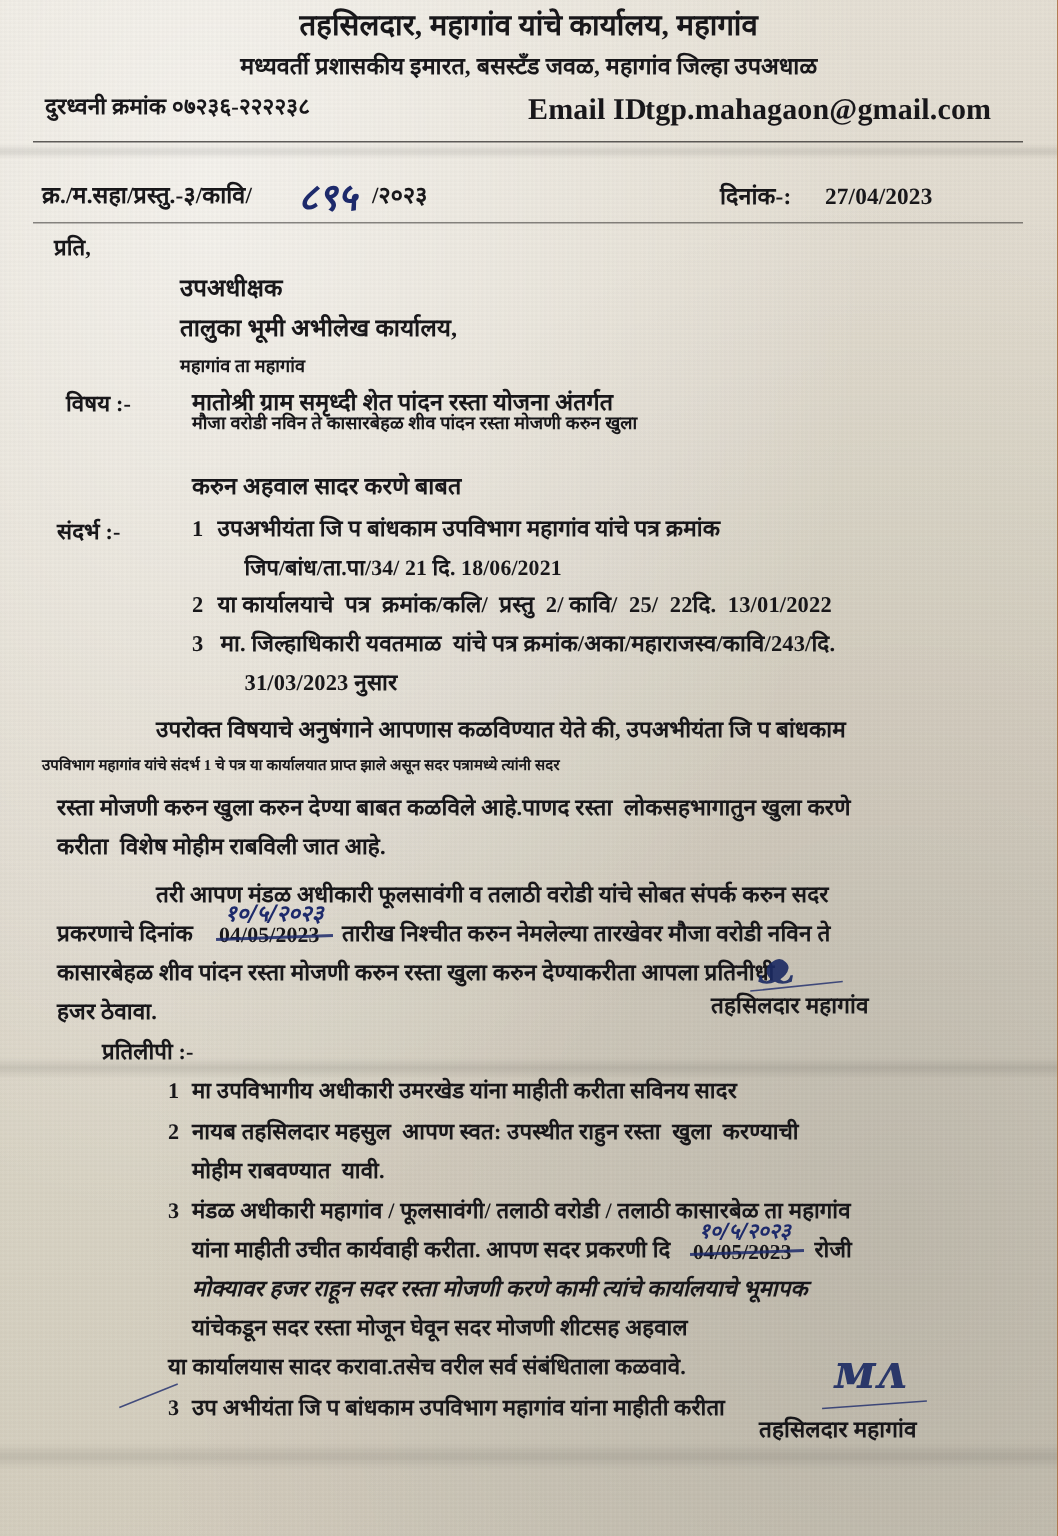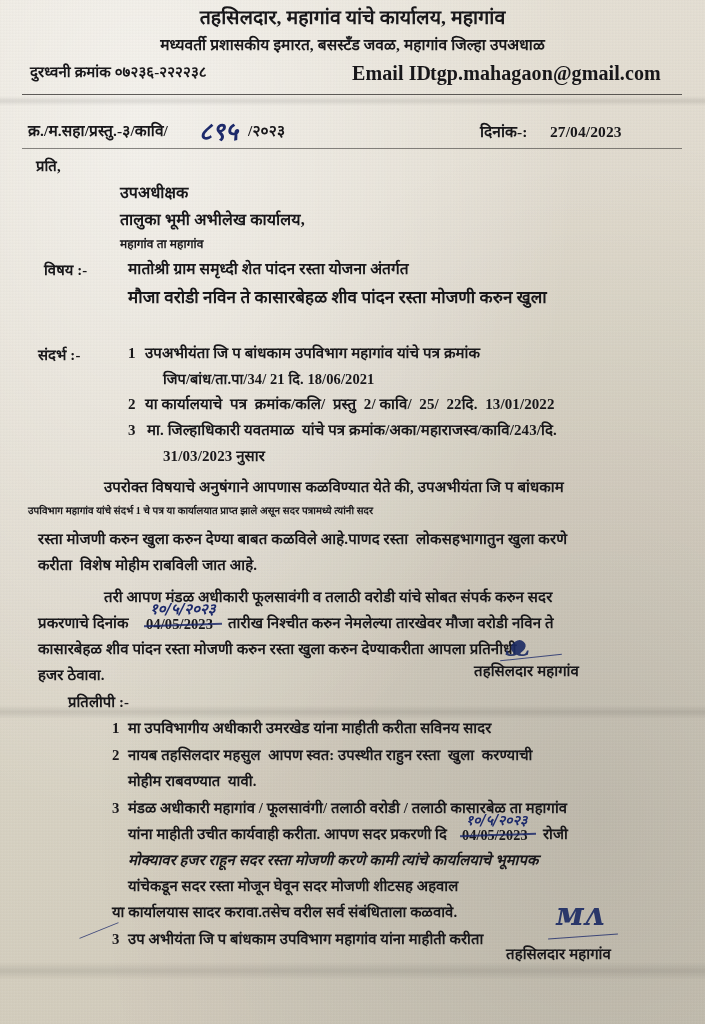--- a/index.html
+++ b/index.html
@@ -133,21 +133,22 @@
 
     <div class="rule" style="left:22px;top:148px;width:660px;opacity:0.55;"></div>
 
     <div class="t dv label" style="left:36px;top:158px;">प्रति,</div>
     <div class="t dv body-text" style="left:120px;top:184px;font-size:16px;">उपअधीक्षक</div>
     <div class="t dv body-text" style="left:120px;top:211px;font-size:16px;">तालुका भूमी अभीलेख कार्यालय,</div>
     <div class="t dv body-text" style="left:120px;top:238px;font-size:12px;">महागांव ता महागांव</div>
 
     <div class="t dv label" style="left:44px;top:262px;">विषय :-</div>
     <div class="t dv body-text" style="left:128px;top:260px;font-size:15.5px;">मातोश्री ग्राम समृध्दी शेत पांदन रस्ता योजना अंतर्गत</div>
-    <div class="t dv body-text" style="left:128px;top:288px;font-size:17px;text-align:right;">मौजा वरोडी नविन ते कासारबेहळ शीव पांदन रस्ता मोजणी करुन खुला</div>
+    <div class="t dv body-text" style="left:128px;top:276px;font-size:12px;text-align:right;">मौजा वरोडी नविन ते कासारबेहळ शीव पांदन रस्ता मोजणी करुन खुला</div>
+    <div class="t dv body-text" style="left:128px;top:316px;font-size:15.5px;">करुन अहवाल सादर करणे बाबत</div>
 
     <div class="t dv label" style="left:38px;top:347px;">संदर्भ :-</div>
 
     <div class="t dv body-text" style="left:128px;top:345px;font-size:15px;">1</div>
     <div class="t dv body-text" style="left:145px;top:345px;font-size:15px;">उपअभीयंता जि प बांधकाम उपविभाग महागांव यांचे पत्र क्रमांक</div>
     <div class="t dv body-text" style="left:163px;top:371px;font-size:14.5px;">जिप/बांध/ता.पा/34/ 21 दि. 18/06/2021</div>
 
     <div class="t dv body-text" style="left:128px;top:396px;font-size:15px;">2</div>
     <div class="t dv body-text" style="left:145px;top:396px;font-size:15px;">या कार्यालयाचे  पत्र  क्रमांक/कलि/  प्रस्तु  2/ कावि/  25/  22दि.  13/01/2022</div>
 

